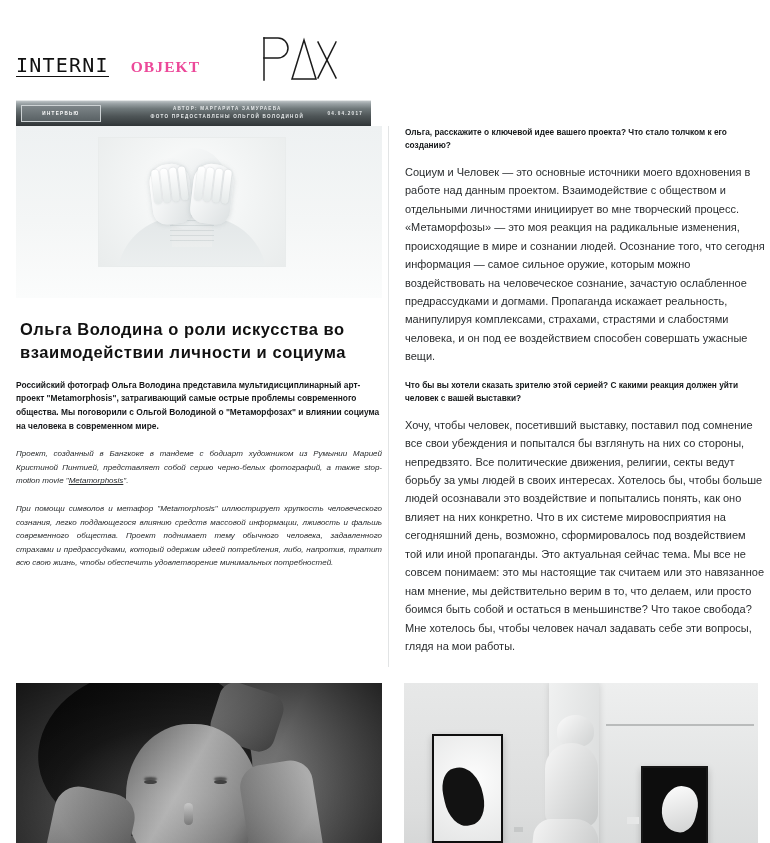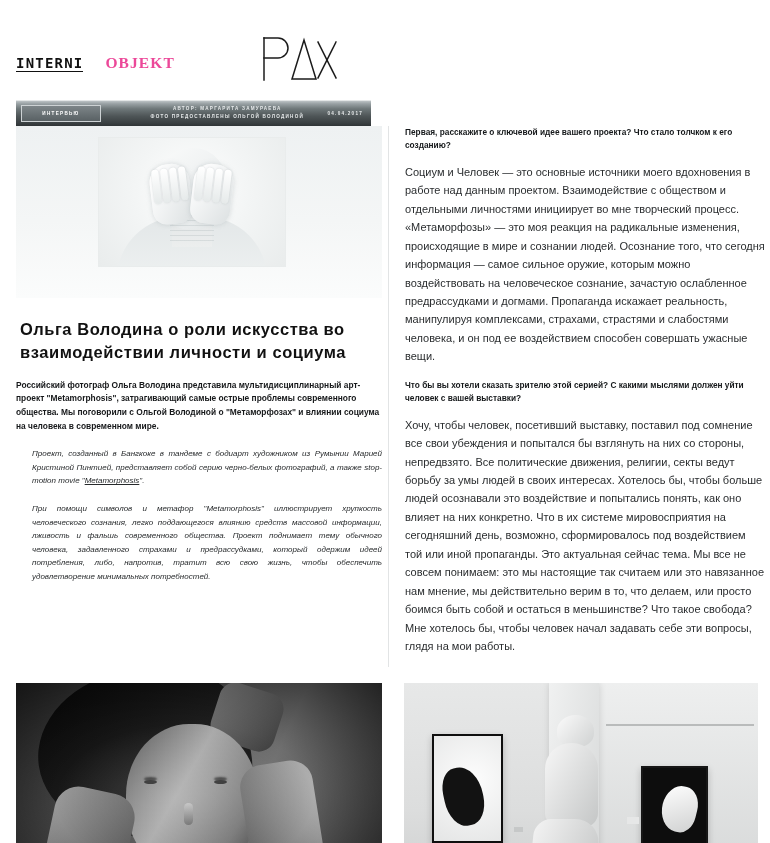--- a/index.html
+++ b/index.html
@@ -24,22 +24,22 @@
   .nav {
     position: absolute;
     left: 16px;
     top: 55px;
     display: flex;
     align-items: baseline;
     gap: 22px;
   }
   .nav-interni {
     font-family: "DejaVu Sans Mono", "Liberation Mono", monospace;
-    font-size: 14px;
-    font-weight: 700;
+    font-size: 20px;
+    font-weight: 400;
     letter-spacing: 1.2px;
     color: #111;
     border-bottom: 1.6px solid #111;
     padding-bottom: 1px;
     line-height: 1;
     text-decoration: none;
   }
   .nav-objekt {
     font-family: "Liberation Serif", "DejaVu Serif", serif;
     font-size: 15.5px;
@@ -227,21 +227,21 @@
   }
   .lede {
     margin: 14px 0 0 0;
     font-size: 8.4px;
     line-height: 1.62;
     font-weight: 700;
     color: #16181a;
     text-align: left;
   }
   .italic-para {
-    margin: 14px 0 0 16px;
+    margin: 14px 0 0 0;
     font-size: 8px;
     line-height: 1.7;
     font-style: italic;
     color: #26292b;
     text-align: justify;
   }
   .italic-para.j2 { text-align: justify; }
   .ul { text-decoration: underline; }
 
   
@@ -496,24 +496,24 @@
 
     <p class="italic-para"><span>Проект, созданный в Бангкоке в тандеме с бодиарт художником из Румынии Марией Кристиной Пинтией, представляет собой серию черно-белых фотографий, а также stop-motion movie "</span><span class="ul">Metamorphosis</span><span>".</span></p>
 
     <p class="italic-para j2">При помощи символов и метафор "Metamorphosis" иллюстрирует хрупкость человеческого сознания, легко поддающегося влиянию средств массовой информации, лживость и фальшь современного общества. Проект поднимает тему обычного человека, задавленного страхами и предрассудками, который одержим идеей потребления, либо, напротив, тратит всю свою жизнь, чтобы обеспечить удовлетворение минимальных потребностей.</p>
   </div>
 
   <div class="col-gap"></div>
 
   <div class="col-right">
 
-    <p class="q">Первая, расскажите о ключевой идее вашего проекта? Что стало толчком к его созданию?</p>
+    <p class="q">Ольга, расскажите о ключевой идее вашего проекта? Что стало толчком к его созданию?</p>
     <p class="a">Социум и Человек — это основные источники моего вдохновения в работе над данным проектом. Взаимодействие с обществом и отдельными личностями инициирует во мне творческий процесс. «Метаморфозы» — это моя реакция на радикальные изменения, происходящие в мире и сознании людей. Осознание того, что сегодня информация — самое сильное оружие, которым можно воздействовать на человеческое сознание, зачастую ослабленное предрассудками и догмами. Пропаганда искажает реальность, манипулируя комплексами, страхами, страстями и слабостями человека, и он под ее воздействием способен совершать ужасные вещи.</p>
 
-    <p class="q">Что бы вы хотели сказать зрителю этой серией? С какими мыслями должен уйти человек с вашей выставки?</p>
+    <p class="q">Что бы вы хотели сказать зрителю этой серией? С какими реакция должен уйти человек с вашей выставки?</p>
     <p class="a tight">Хочу, чтобы человек, посетивший выставку, поставил под сомнение все свои убеждения и попытался бы взглянуть на них со стороны, непредвзято. Все политические движения, религии, секты ведут борьбу за умы людей в своих интересах. Хотелось бы, чтобы больше людей осознавали это воздействие и попытались понять, как оно влияет на них конкретно. Что в их системе мировосприятия на сегодняшний день, возможно, сформировалось под воздействием той или иной пропаганды. Это актуальная сейчас тема. Мы все не совсем понимаем: это мы настоящие так считаем или это навязанное нам мнение, мы действительно верим в то, что делаем, или просто боимся быть собой и остаться в меньшинстве? Что такое свобода? Мне хотелось бы, чтобы человек начал задавать себе эти вопросы, глядя на мои работы.</p>
 
   </div>
 </div>
 
 <div class="lower">
 
   <div class="lower-left">
     <div class="photo-portrait">
       <div class="pp-bg"></div>

